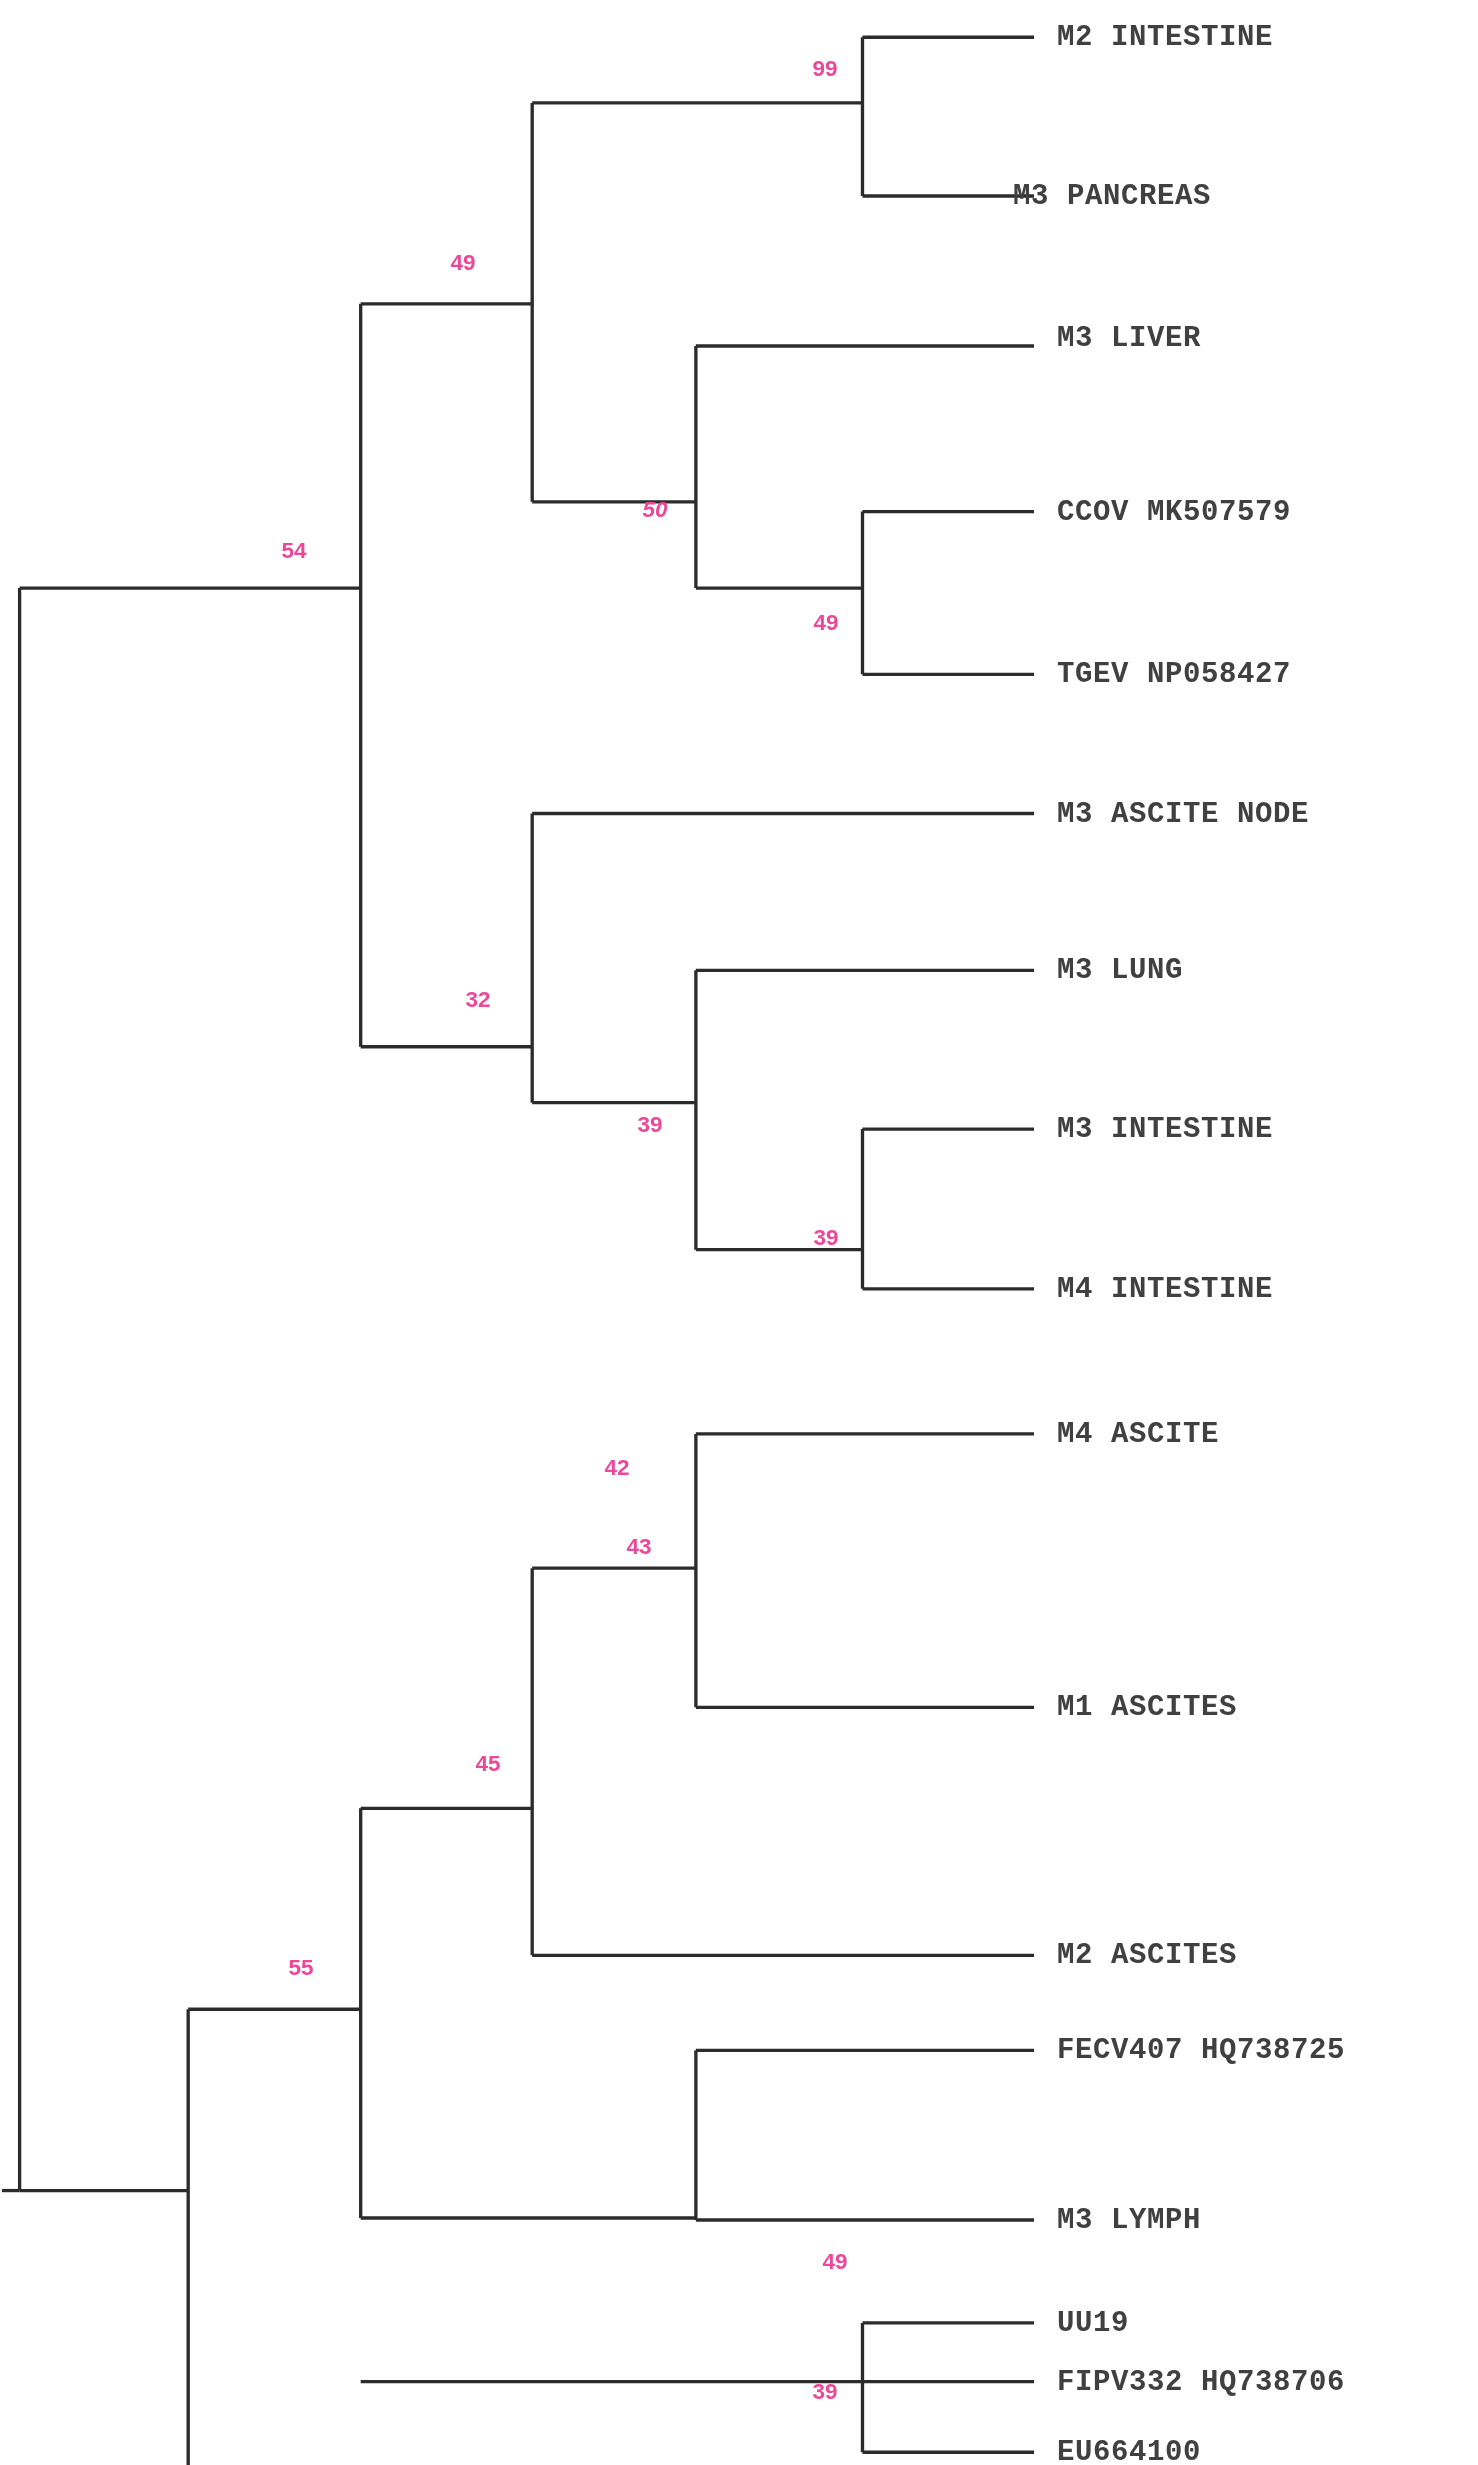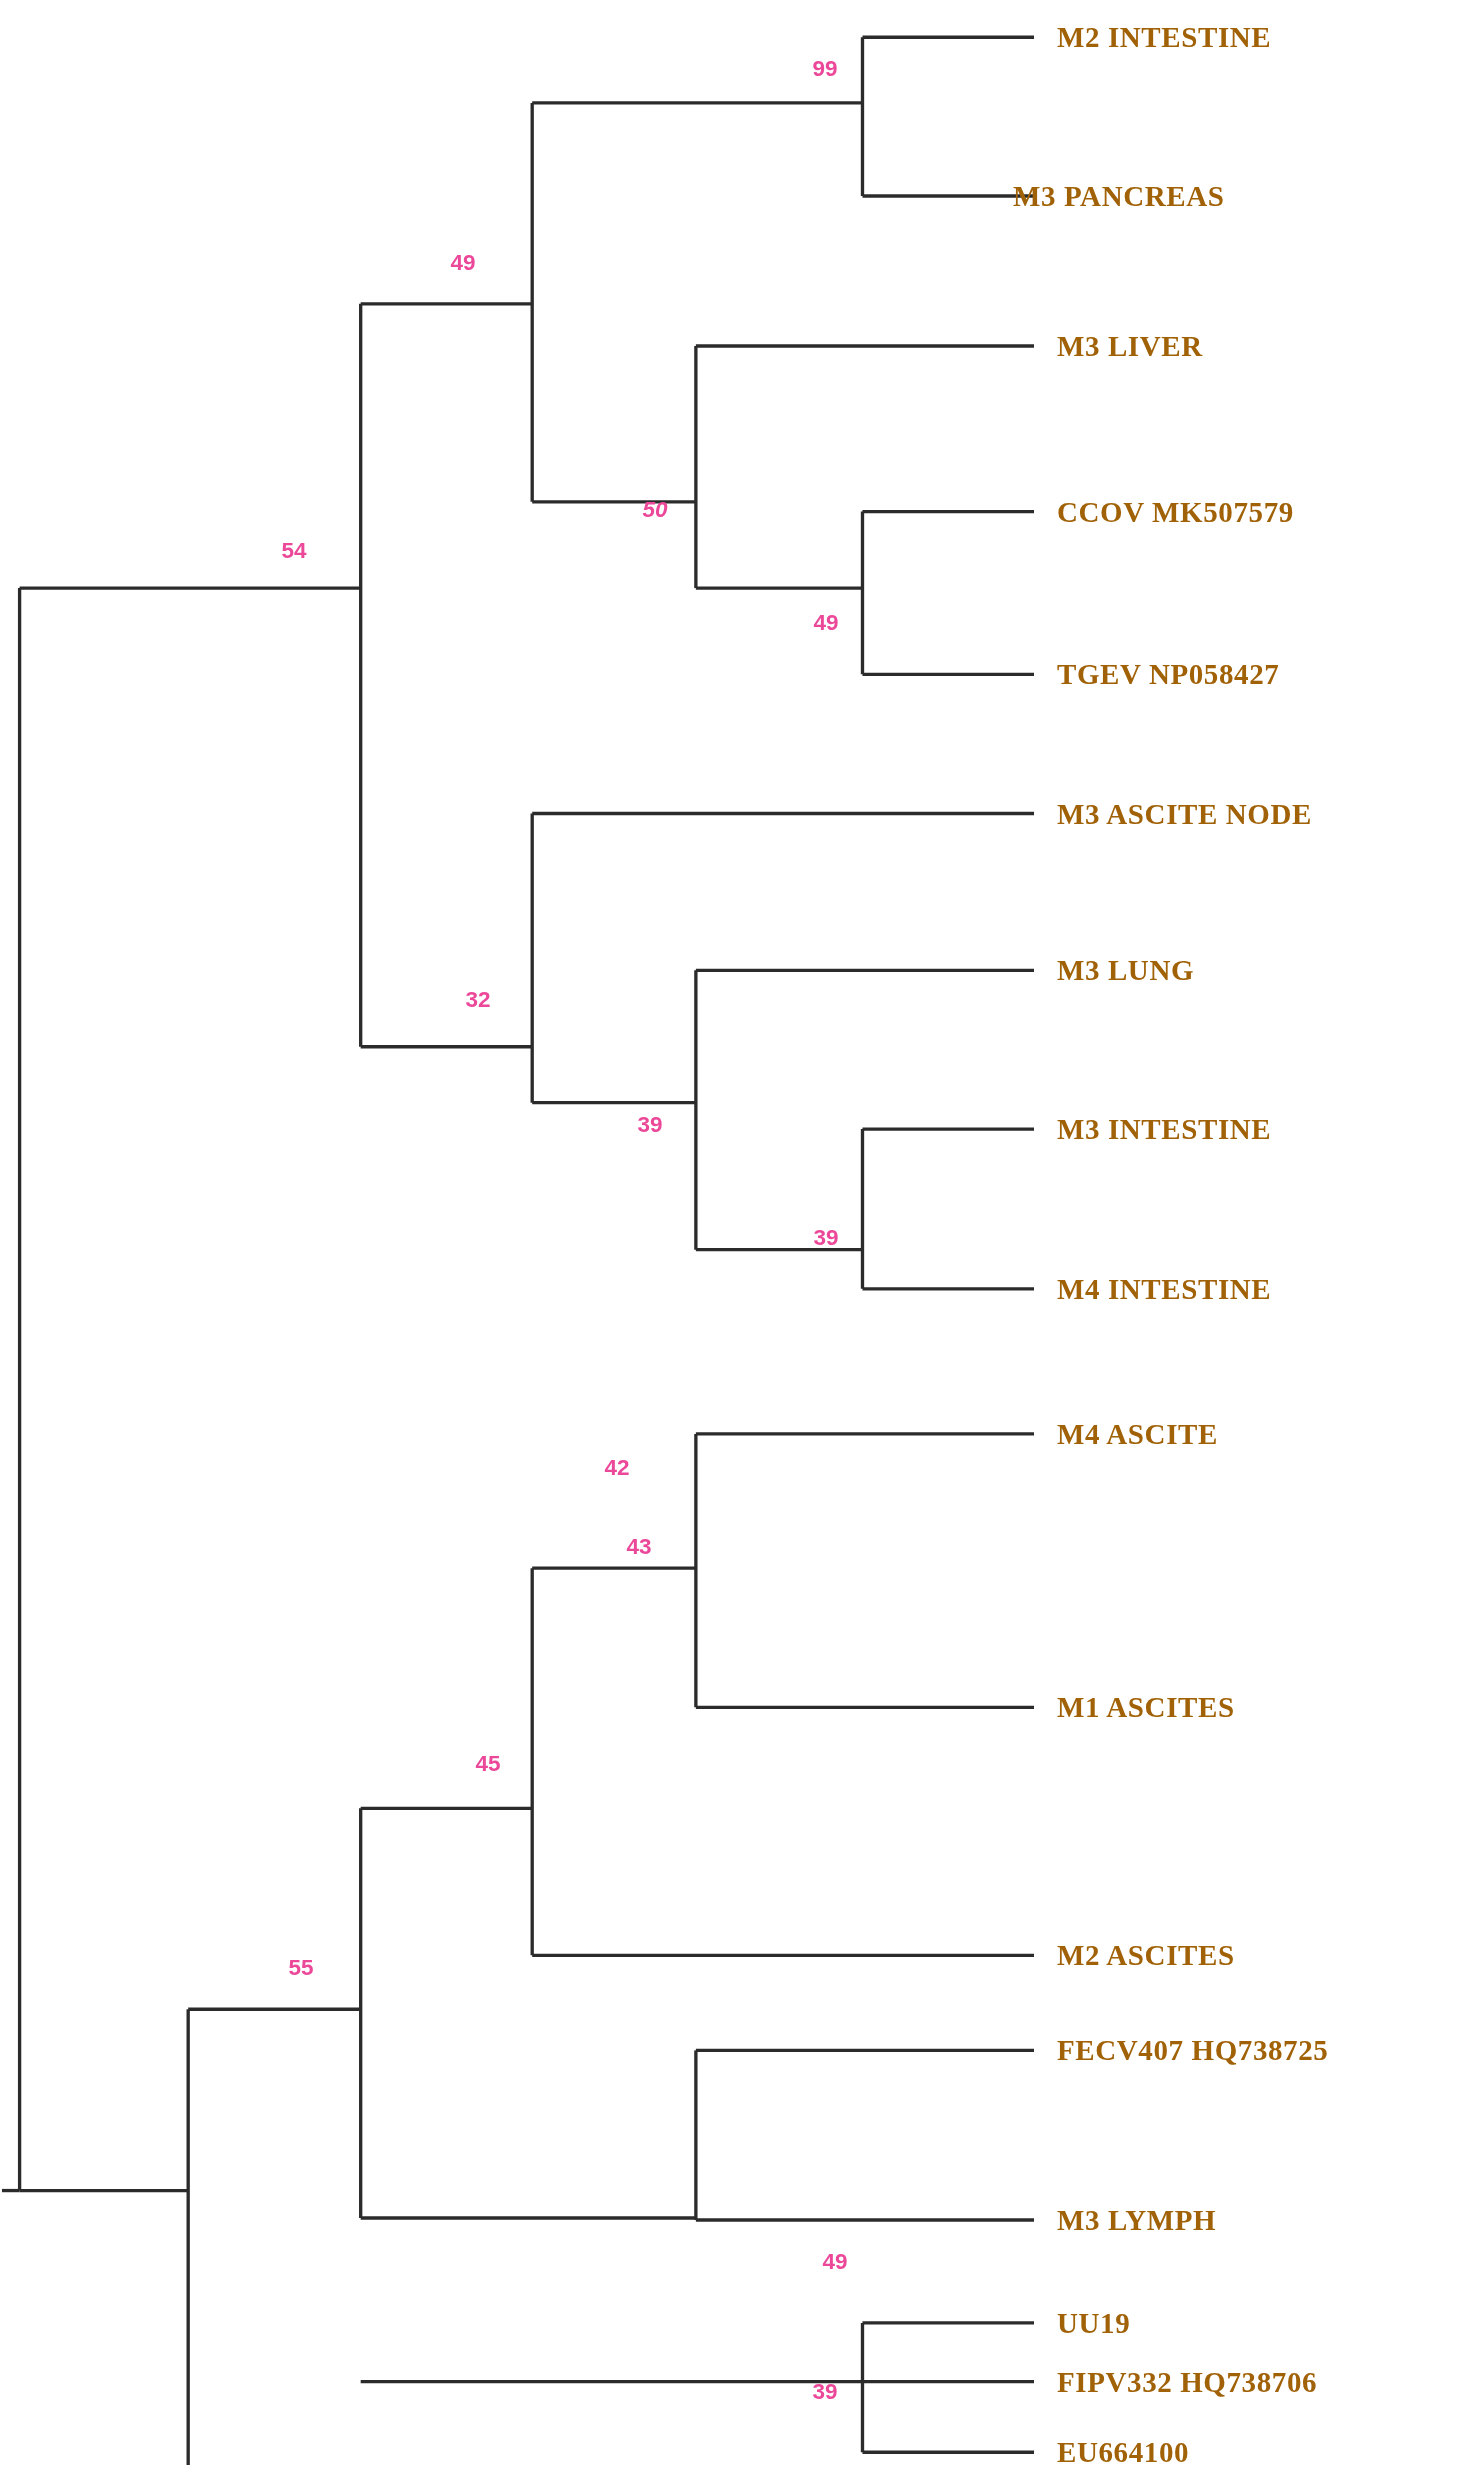--- a/index.html
+++ b/index.html
@@ -21,25 +21,25 @@
   #tree-svg {
     position: absolute;
     left: 0;
     top: 0;
     width: 1478px;
     height: 2465px;
     display: block;
   }
   .tip-label {
     position: absolute;
-    font-family: Liberation Serif, serif;
+    font-family: Liberation Mono, monospace;
     font-size: 29px;
     font-weight: 700;
     letter-spacing: 0.6px;
-    color: #a16207;
+    color: #404040;
     white-space: nowrap;
     transform: translateY(-50%);
     line-height: 1;
   }
   .support-label {
     position: absolute;
     font-family: "Liberation Sans", sans-serif;
     font-size: 22.5px;
     font-weight: 700;
     color: #ec4899;
@@ -120,21 +120,21 @@
     <path class="branch" d="M 368 2430 L 1055 2430"></path>
 
     <path class="branch" d="M 192 2577 L 880 2577"></path>
     <path class="branch" d="M 880 2370 L 880 2502"></path>
     <path class="branch" d="M 880 2370 L 1055 2370"></path>
     <path class="branch" d="M 880 2502 L 1055 2502"></path>
   </svg>
 
   <div class="tip-label" style="left:1057px; top:37px;">M2 INTESTINE</div>
   <div class="tip-label" style="left:1013px; top:196px;">M3 PANCREAS</div>
-  <div class="tip-label" style="left:1057px; top:346px;">M3 LIVER</div>
+  <div class="tip-label" style="left:1057px; top:338px;">M3 LIVER</div>
   <div class="tip-label" style="left:1057px; top:512px;">CCOV MK507579</div>
   <div class="tip-label" style="left:1057px; top:674px;">TGEV NP058427</div>
   <div class="tip-label" style="left:1057px; top:814px;">M3 ASCITE NODE</div>
   <div class="tip-label" style="left:1057px; top:970px;">M3 LUNG</div>
   <div class="tip-label" style="left:1057px; top:1129px;">M3 INTESTINE</div>
   <div class="tip-label" style="left:1057px; top:1289px;">M4 INTESTINE</div>
   <div class="tip-label" style="left:1057px; top:1434px;">M4 ASCITE</div>
   <div class="tip-label" style="left:1057px; top:1707px;">M1 ASCITES</div>
   <div class="tip-label" style="left:1057px; top:1955px;">M2 ASCITES</div>
   <div class="tip-label" style="left:1057px; top:2050px;">FECV407 HQ738725</div>

